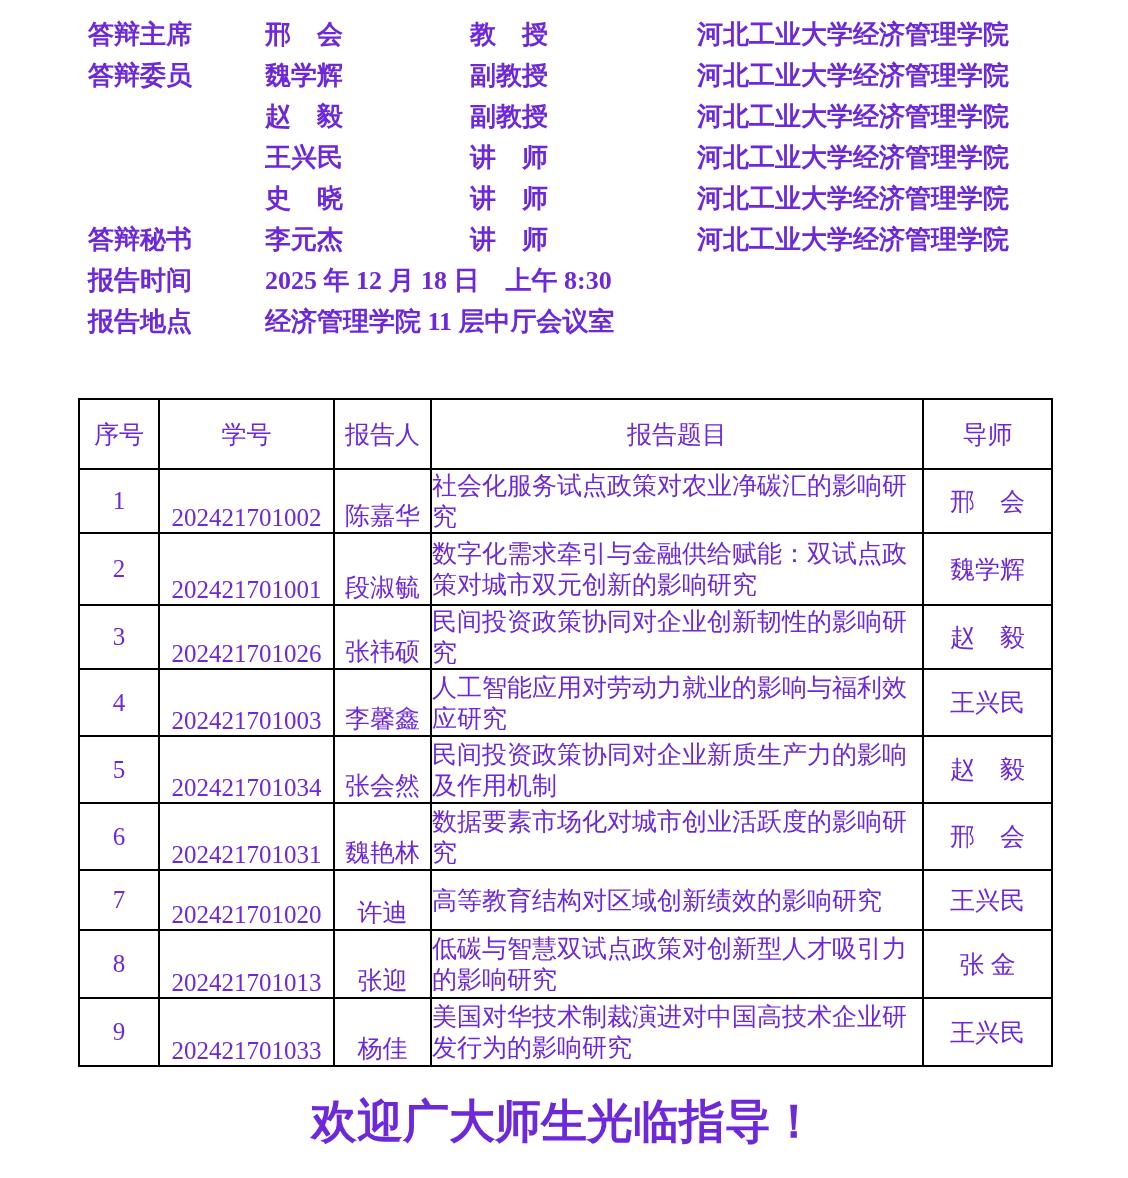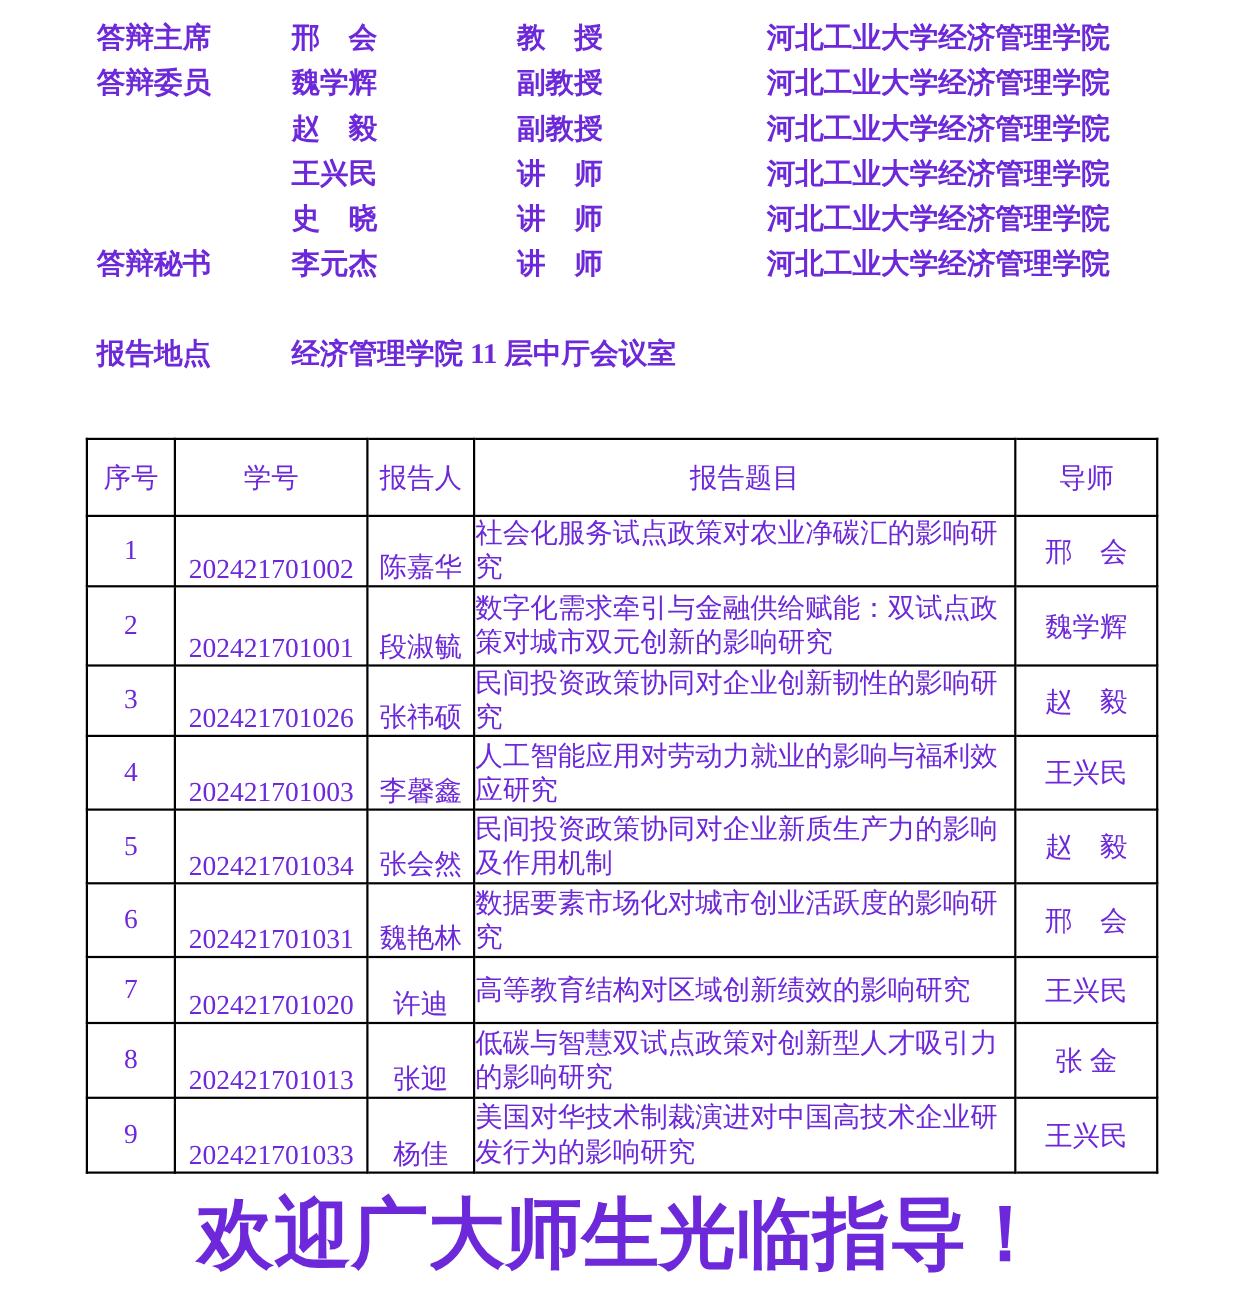--- a/index.html
+++ b/index.html
@@ -46,21 +46,21 @@
   td.td-topic{
     text-align:left;vertical-align:middle;
     padding:3px 8px 3px 10px;line-height:31px;word-break:break-all;
   }
   td.td-advisor{text-align:center;vertical-align:middle;}
   
   .banner{
     position:absolute;left:0;top:1086px;width:100%;
     text-align:center;
     font-family:"DejaVu Sans","Liberation Sans",sans-serif;
-    font-weight:bold;font-size:70px;line-height:70px;
+    font-weight:bold;font-size:46px;line-height:70px;
     white-space:nowrap;
   }
 </style>
 </head>
 <body>
 
 <div class="page">
 
   <div class="info">
     <div>
@@ -95,20 +95,22 @@
           <span class="c-aff">河北工业大学经济管理学院</span>
         </div>
         <div class="info-row">
           <span class="c-label">答辩秘书</span>
           <span class="c-name">李元杰</span>
           <span class="c-title">讲　师</span>
           <span class="c-aff">河北工业大学经济管理学院</span>
         </div>
       </div>
     <div class="info-row">
+      <span class="c-label">报告时间</span>
+      <span class="c-aff">2025 年 12 月 18 日　上午 8:30</span>
     </div>
     <div class="info-row">
       <span class="c-label">报告地点</span>
       <span class="c-aff">经济管理学院 11 层中厅会议室</span>
     </div>
   </div>
 
   <table class="sched">
     <colgroup>
       <col style="width:80px">

